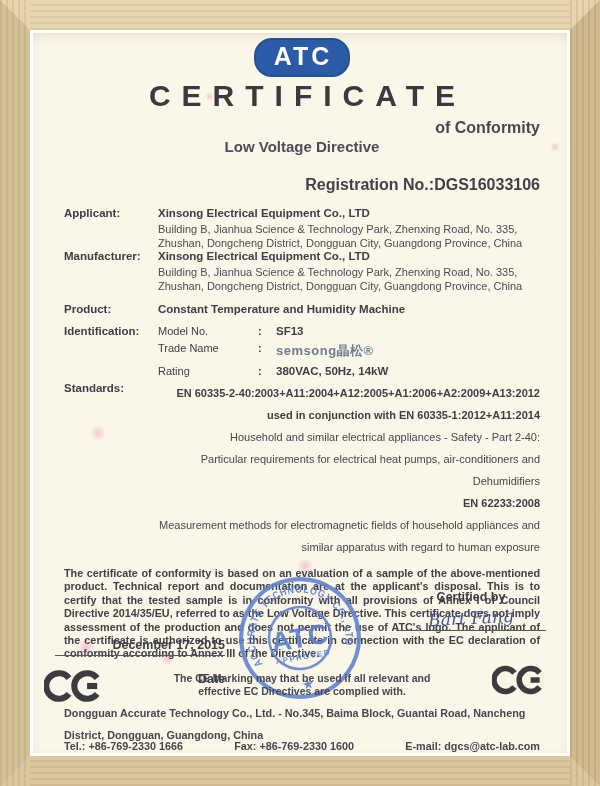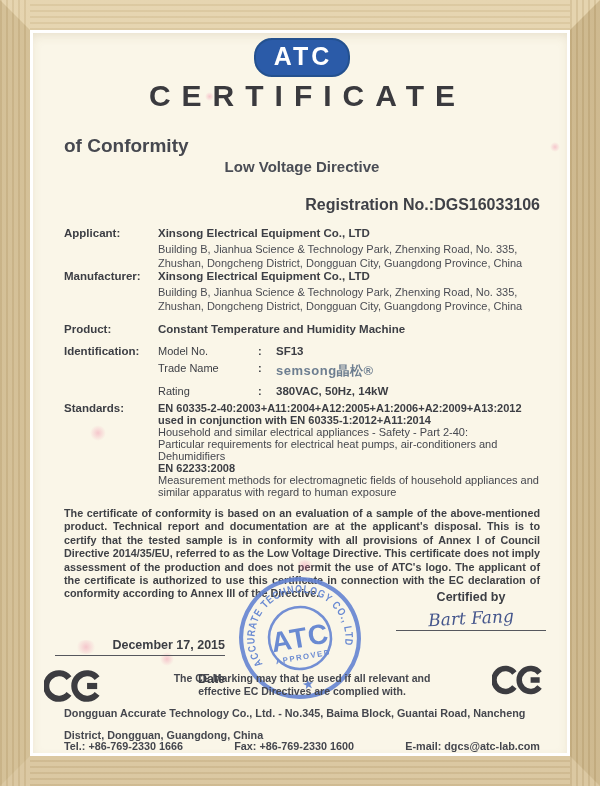--- a/index.html
+++ b/index.html
@@ -31,42 +31,42 @@
   .s4 { left: 265px; top: 530px; width: 20px; height: 12px; }
   .s5 { left: 520px; top: 112px; width: 10px; height: 10px; }
   .s6 { left: 175px; top: 62px; width: 9px; height: 9px; }
 
   .logo-row { text-align: center; margin-top: 2px; }
   .logo-pill { display: inline-block; background: #2b5ba8; color: #ffffff; font-weight: bold;
                font-size: 25px; letter-spacing: 3px; padding: 2px 16px 4px 18px;
                border-radius: 18px; border: 2px solid #24518f; }
   .title { text-align: center; font-size: 30px; font-weight: bold; letter-spacing: 11px;
            padding-left: 11px; color: #3a3a3e; margin-top: 2px; }
-  .subtitle { text-align: left; font-size: 19px; font-weight: bold; color: #46484f; margin-top: 22px; }
+  .subtitle { text-align: right; font-size: 16px; font-weight: bold; color: #46484f; margin-top: 6px; }
   .directive { text-align: center; font-size: 15px; font-weight: bold; color: #4a4d55;
                line-height: 19px; }
   .directive.first { margin-top: 5px; }
   .registration { text-align: right; font-size: 16px; font-weight: bold; color: #3f4147; margin-top: 20px; }
 
   .row { display: flex; align-items: flex-start; }
   .row .label { flex: 0 0 94px; font-size: 11.5px; font-weight: bold; color: #3c3e44; }
   .row .content { flex: 1; font-size: 11px; }
   .company { font-size: 11.5px; font-weight: bold; color: #3c3e44; }
   .address { margin-top: 3px; line-height: 14px; color: #4a4c53; }
   .mt-applicant { margin-top: 13px; }
   .mt-block { margin-top: 0; }
   .mt-mid { margin-top: 10px; }
 
   .idrow { display: flex; margin-bottom: 5px; }
   .idkey { flex: 0 0 100px; font-weight: normal; color: #3c3e44; font-size: 11px; }
   .idsep { flex: 0 0 18px; font-weight: bold; }
   .idval { font-weight: bold; font-size: 11.5px; color: #3c3e44; }
   .brand { color: #6d7e90; font-size: 13px; letter-spacing: 0.5px; }
 
-  .std-line { line-height: 12px; color: #45474e; }
+  .std-line { line-height: 22px; color: #45474e; text-align: right; }
   .std-bold { font-weight: bold; color: #3c3e44; }
 
   .declaration { margin-top: 9px; font-size: 10.8px; font-weight: bold; text-align: justify;
                  line-height: 13.4px; color: #3f4146; }
 
   .footer { position: absolute; left: 34px; right: 30px; bottom: 4px; height: 198px; }
 
   .stamp { position: absolute; left: 50%; top: 20px; width: 128px; height: 128px;
            margin-left: -66px; transform: rotate(-10deg); opacity: 0.9; }
 

